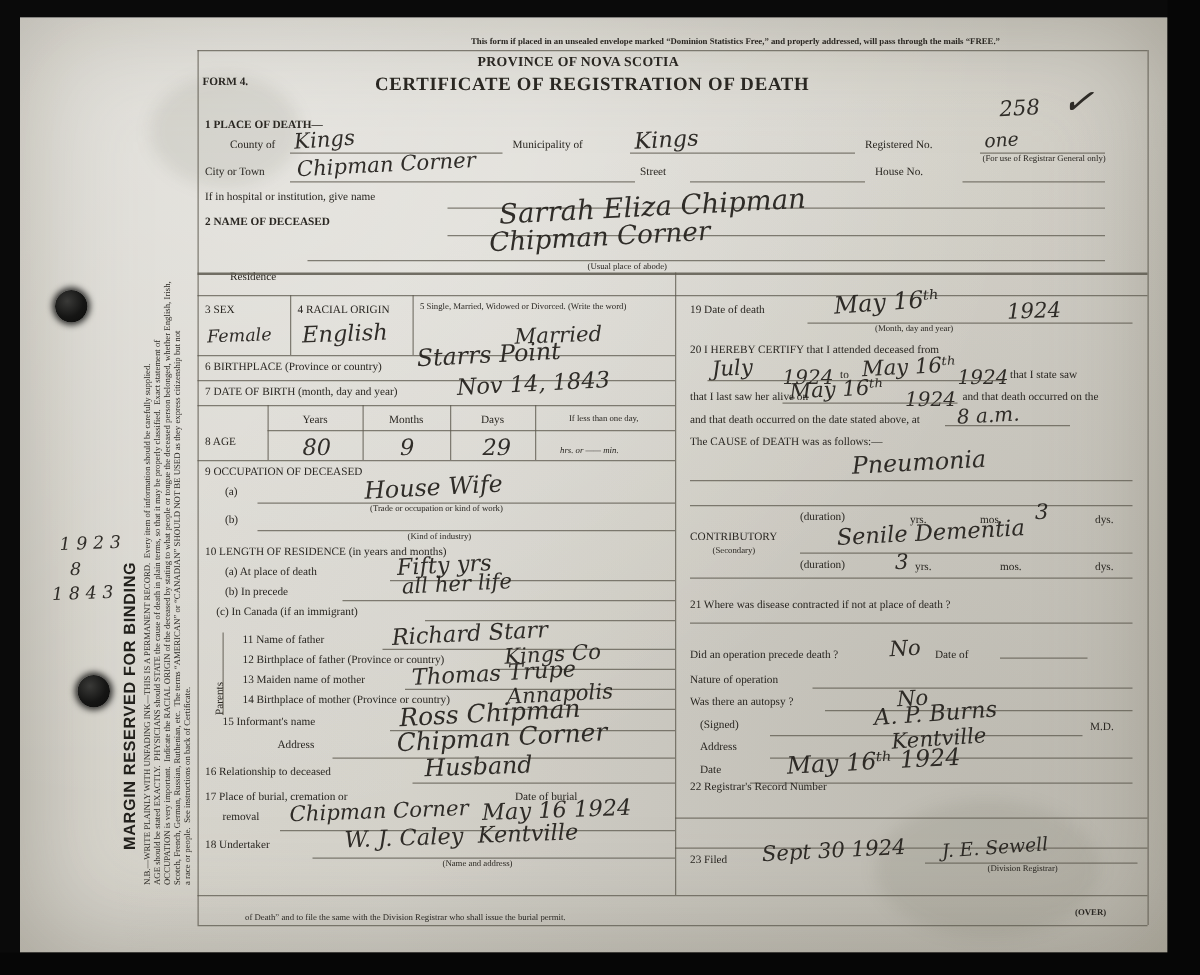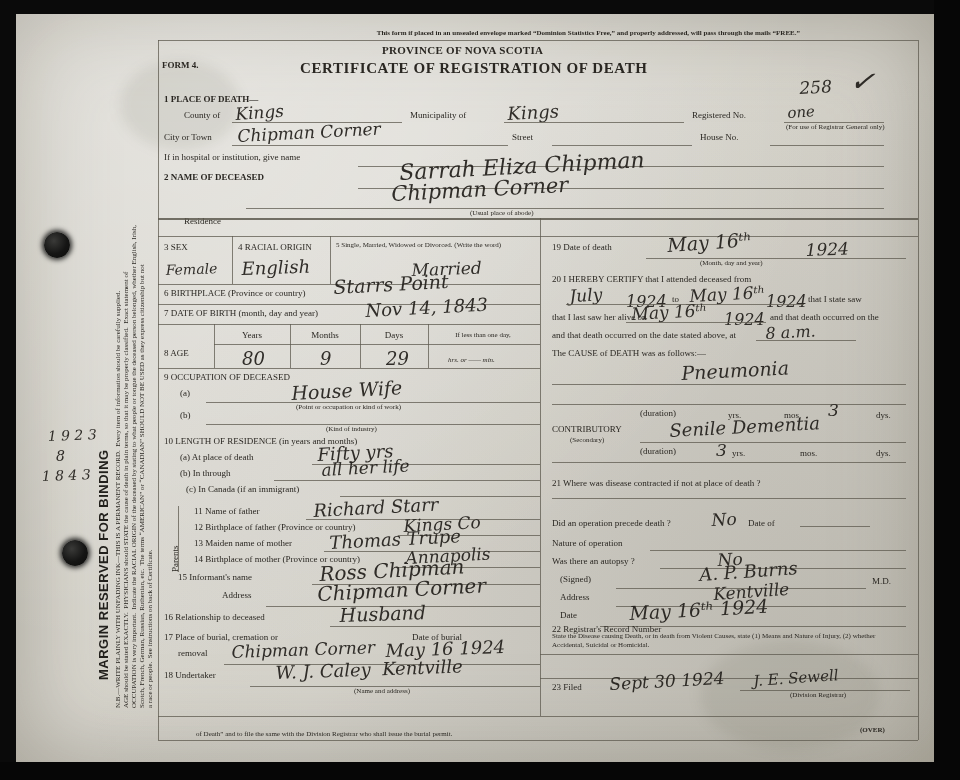--- a/index.html
+++ b/index.html
@@ -172,33 +172,33 @@
   <div class="t xtiny" style="left:448px;top:356px;font-style:italic;">hrs. or —— min.</div>
 
   <div class="hw" style="left:242px;top:348px;font-size:18px;">80</div>
   <div class="hw" style="left:320px;top:348px;font-size:18px;">9</div>
   <div class="hw" style="left:386px;top:348px;font-size:18px;">29</div>
 
   <div class="t sm" style="left:164px;top:372px;">9 OCCUPATION OF DECEASED</div>
   <div class="t sm" style="left:180px;top:388px;">(a)</div>
   <div class="hw" style="left:292px;top:382px;font-size:19px;transform:rotate(-3deg);">House Wife</div>
   <div class="ln" style="left:206px;top:402px;width:334px;"></div>
-  <div class="t xtiny" style="left:296px;top:403px;">(Point or occupation or kind of work)</div>
+  <div class="t xtiny" style="left:296px;top:403px;">(Trade or occupation or kind of work)</div>
   <div class="t sm" style="left:180px;top:410px;">(b)</div>
   <div class="ln" style="left:206px;top:424px;width:334px;"></div>
   <div class="t xtiny" style="left:326px;top:425px;">(Kind of industry)</div>
 
   <div class="t sm" style="left:164px;top:436px;">10 LENGTH OF RESIDENCE (in years and months)</div>
   <div class="t sm" style="left:180px;top:452px;">(a) At place of death</div>
   <div class="hw" style="left:318px;top:444px;font-size:18px;transform:rotate(-3deg);">Fifty yrs</div>
   <div class="ln" style="left:312px;top:464px;width:228px;"></div>
-  <div class="t sm" style="left:180px;top:468px;">(b) In through</div>
+  <div class="t sm" style="left:180px;top:468px;">(b) In precede</div>
   <div class="hw" style="left:322px;top:460px;font-size:17px;transform:rotate(-3deg);">all her life</div>
   <div class="ln" style="left:274px;top:480px;width:266px;"></div>
-  <div class="t sm" style="left:186px;top:484px;">(c) In Canada (if an immigrant)</div>
+  <div class="t sm" style="left:173px;top:484px;">(c) In Canada (if an immigrant)</div>
   <div class="ln" style="left:340px;top:496px;width:200px;"></div>
 
   <div class="vtext sm" style="left:170px;top:572px;">Parents</div>
   <div class="vln" style="left:178px;top:506px;height:66px;"></div>
 
   <div class="t sm" style="left:194px;top:506px;">11 Name of father</div>
   <div class="hw" style="left:314px;top:500px;font-size:18px;transform:rotate(-3deg);">Richard Starr</div>
   <div class="ln" style="left:306px;top:519px;width:234px;"></div>
 
   <div class="t sm" style="left:194px;top:522px;">12 Birthplace of father (Province or country)</div>
@@ -309,21 +309,20 @@
   <div class="ln" style="left:616px;top:588px;width:250px;"></div>
 
   <div class="t sm" style="left:560px;top:592px;">Address</div>
   <div class="hw" style="left:714px;top:584px;font-size:17px;transform:rotate(-4deg);">Kentville</div>
   <div class="ln" style="left:616px;top:606px;width:290px;"></div>
 
   <div class="t sm" style="left:560px;top:610px;">Date</div>
   <div class="hw" style="left:630px;top:602px;font-size:19px;transform:rotate(-3deg);">May 16ᵗʰ 1924</div>
   <div class="ln" style="left:600px;top:626px;width:306px;"></div>
 
-  <div class="t xtiny" style="left:552px;top:632px;width:354px;white-space:normal;line-height:9px;">State the Disease causing Death, or in death from Violent Causes, state (1) Means and Nature of Injury, (2) whether Accidental, Suicidal or Homicidal.</div>
   <div class="ln" style="left:540px;top:654px;width:378px;"></div>
 
   <div class="t sm" style="left:552px;top:624px;">22 Registrar's Record Number</div>
   <div class="ln" style="left:540px;top:678px;width:378px;"></div>
 
   <div class="t sm" style="left:552px;top:682px;">23 Filed</div>
   <div class="hw" style="left:610px;top:674px;font-size:17px;transform:rotate(-3deg);">Sept 30 1924</div>
   <div class="hw" style="left:754px;top:672px;font-size:15px;transform:rotate(-4deg);">J. E. Sewell</div>
   <div class="ln" style="left:740px;top:690px;width:170px;"></div>
   <div class="t xtiny" style="left:790px;top:691px;">(Division Registrar)</div>

